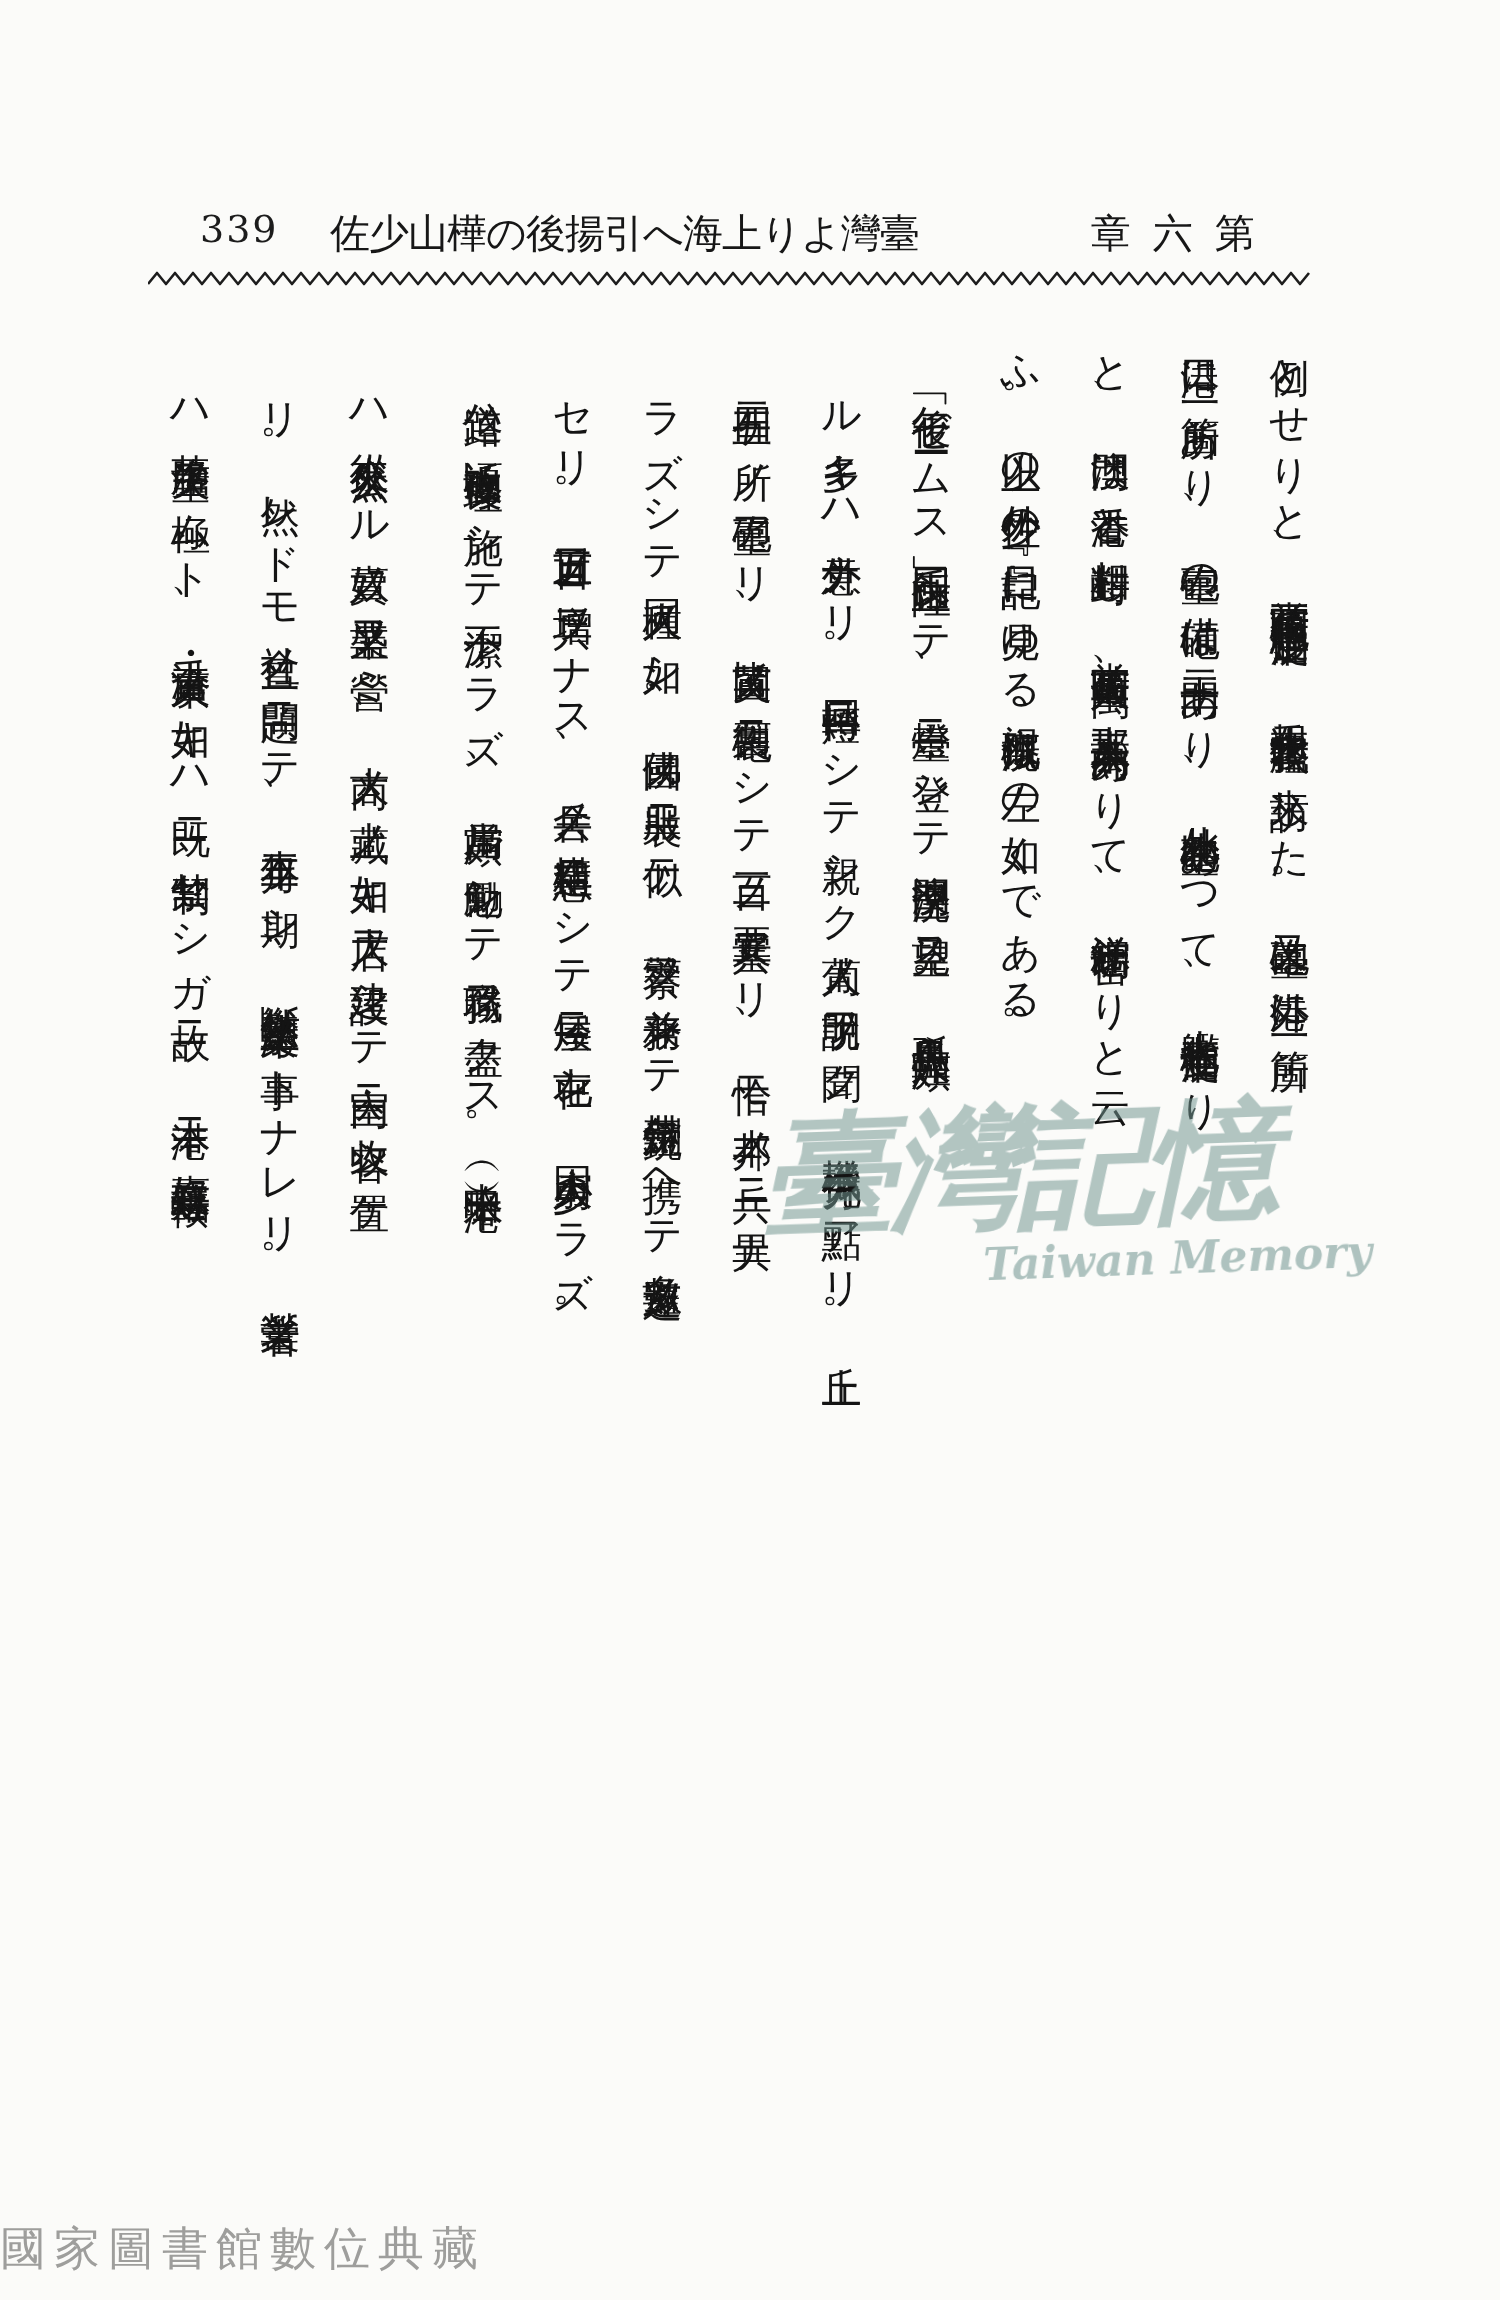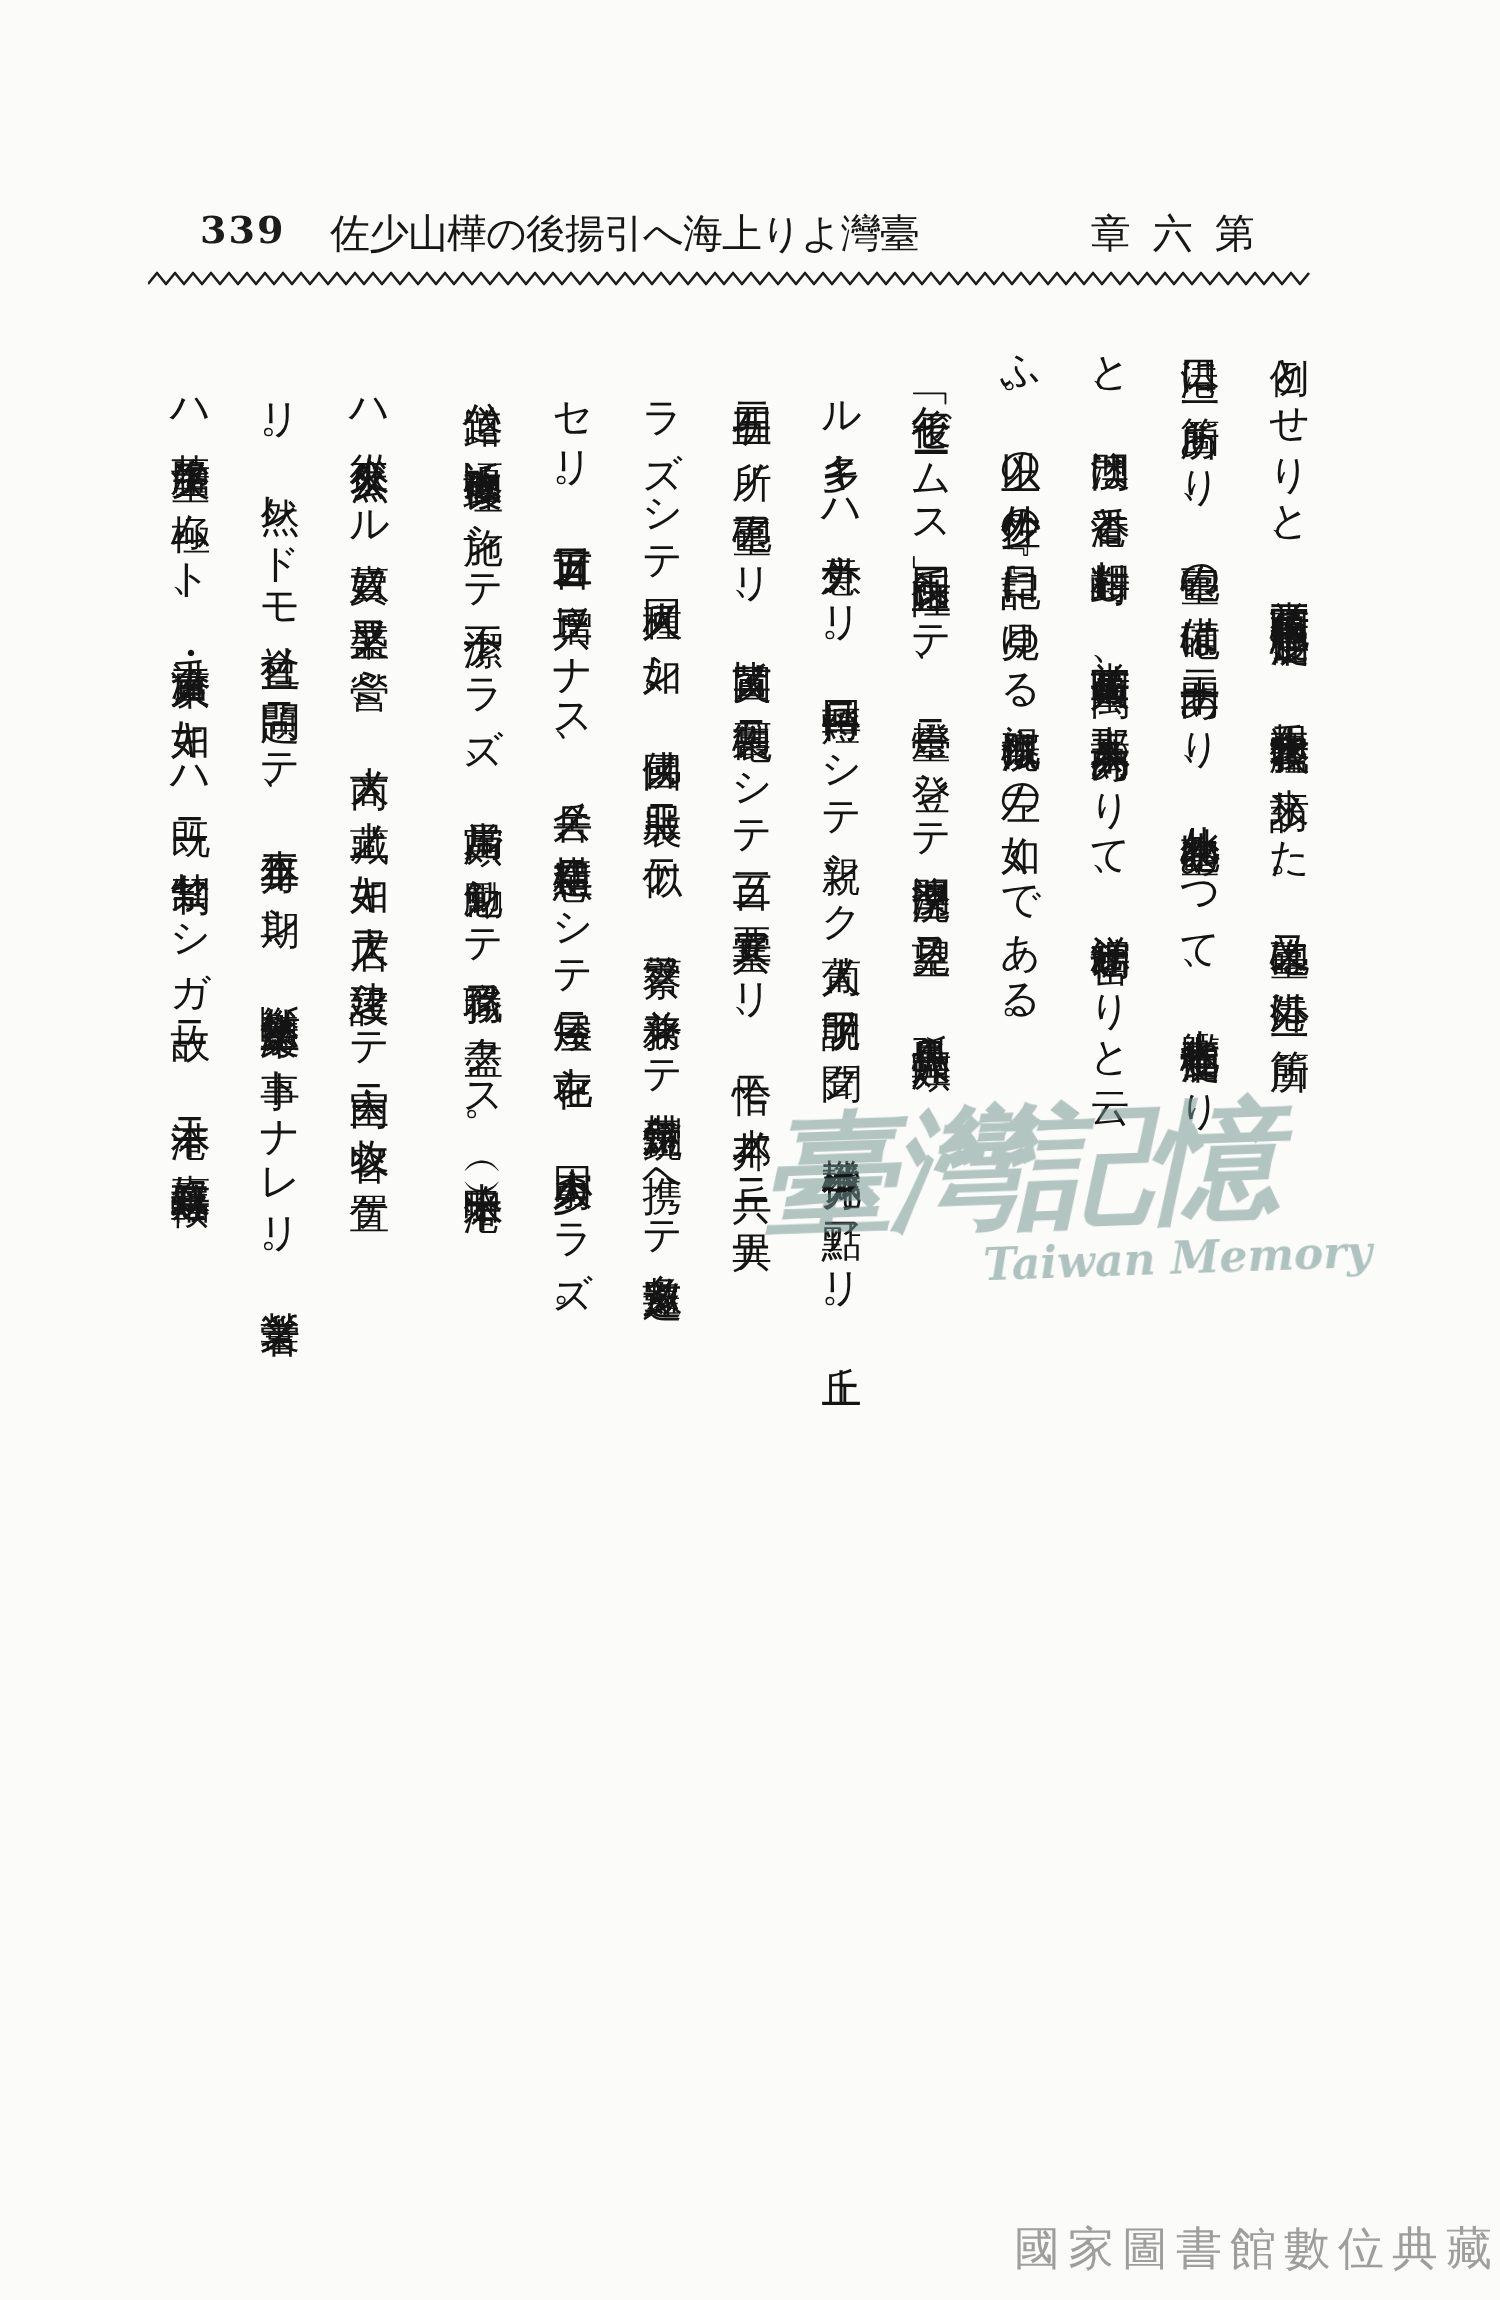--- a/index.html
+++ b/index.html
@@ -6,21 +6,21 @@
   .sheet{
     position:relative;
     width:1500px;height:2300px;
     background:#fbfbf9;
     overflow:hidden;
     font-family:"DejaVu Serif","Liberation Serif",serif;
   }
   
   .page-number{
     position:absolute;left:200px;top:207px;
-    font-size:38px;font-weight:bold;color:#1c1c1c;
+    font-size:38px;font-weight:normal;color:#1c1c1c;
     letter-spacing:2px;
   }
   .running-head{
     position:absolute;left:330px;top:206px;
     font-size:40px;color:#171717;
     white-space:nowrap;letter-spacing:-1px;
   }
   .chapter{
     margin-left:172px;
     letter-spacing:22px;
@@ -56,21 +56,21 @@
     opacity:.95;
   }
   .wm-latin{
     position:absolute;left:218px;top:158px;
     font-size:44px;font-style:italic;font-weight:bold;
     white-space:nowrap;
   }
   
   .footer{
     position:absolute;left:0;top:2218px;width:1500px;
-    text-align:right;
+    text-align:left;
     font-size:46px;letter-spacing:8px;
     font-family:"DejaVu Sans","Liberation Sans",sans-serif;
   }
 </style>
 </head>
 <body>
 
 <div class="sheet">
 
   <div class="page-number">339</div>

